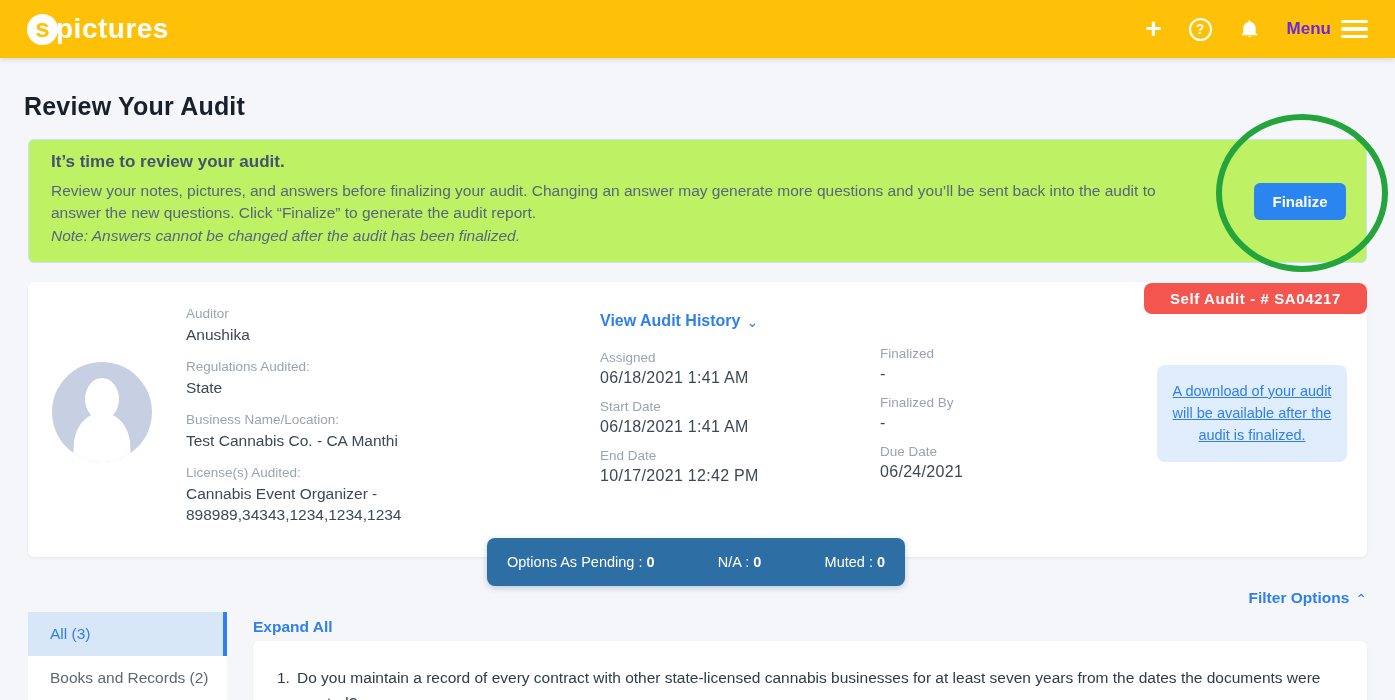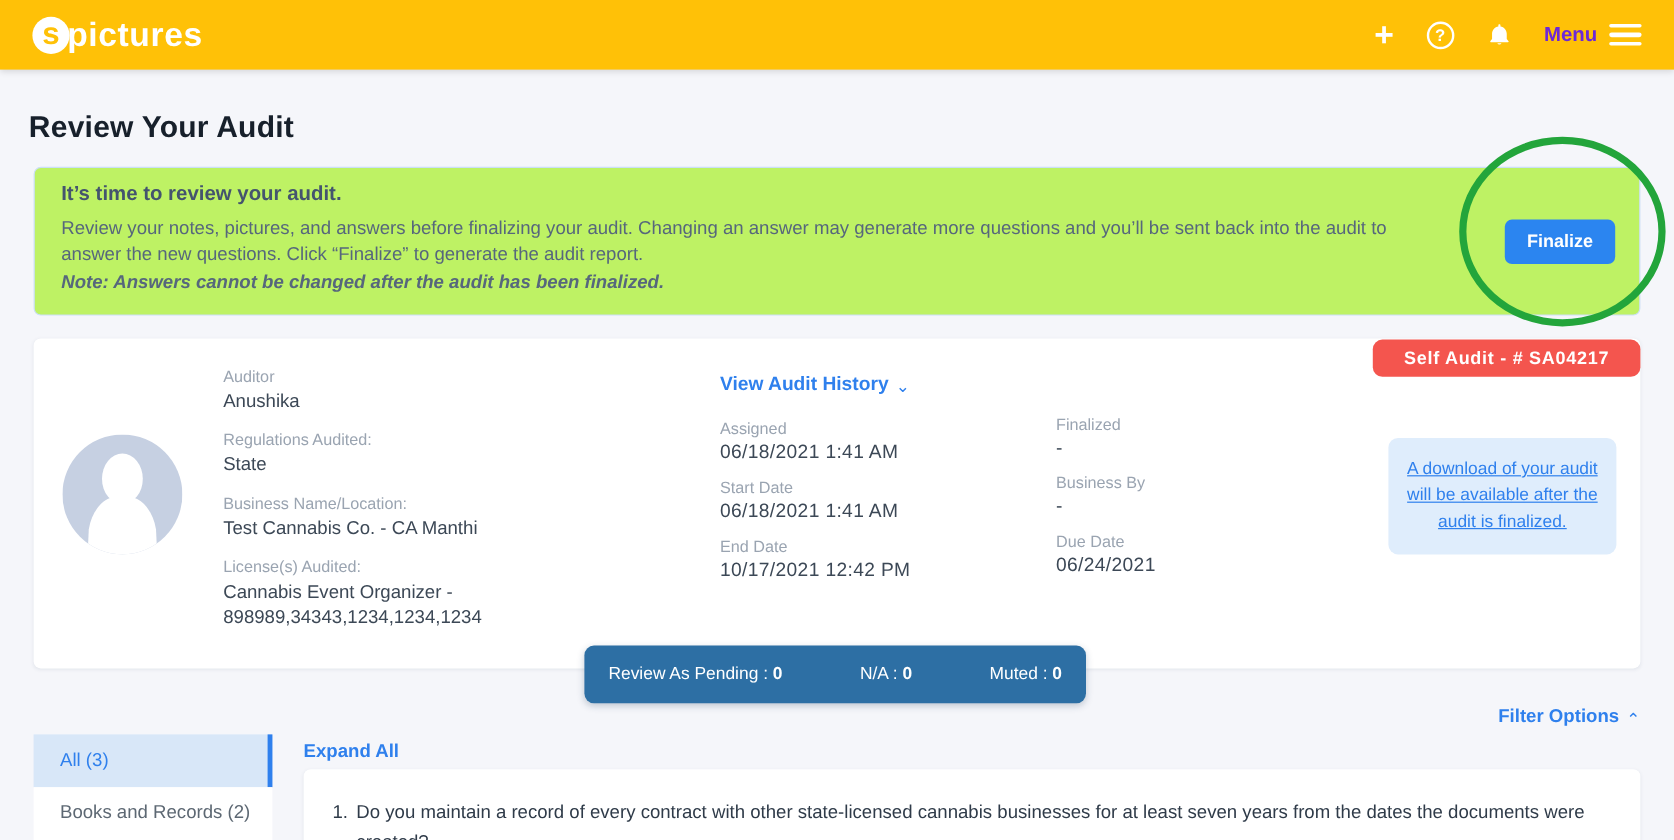--- a/index.html
+++ b/index.html
@@ -50,21 +50,21 @@
   }
 
   
   .banner {
     position:absolute; left:28px; top:139px; width:1339px; height:124px;
     background:#bef264; border:1px solid #cbdff6; border-radius:6px;
     padding:12px 210px 0 22px;
   }
   .banner-heading { font-size:17px; font-weight:bold; color:#44546e; }
   .banner-body { margin-top:8px; font-size:15.5px; color:#56677c; line-height:1.42; max-width:1135px; }
-  .banner-note { font-size:15.5px; font-style:italic; color:#56677c; line-height:1.42; margin-top:1px;font-weight:bold; }
+  .banner-note { font-size:15.5px; font-style:italic; color:#56677c; line-height:1.42; margin-top:1px; }
   .finalize-btn {
     position:absolute; right:20px; top:43px; width:92px; height:37px;
     background:#2b85f0; color:#fff; font-weight:bold; font-size:15px;
     border:none; border-radius:6px; cursor:pointer; font-family:inherit;
   }
 
   
   .annotation-circle {
     position:absolute; left:1216px; top:114px; width:172px; height:158px;
     border:6px solid #23a53b; border-radius:50%; z-index:9; pointer-events:none;
@@ -236,35 +236,35 @@
       <div class="date-value">10/17/2021 12:42 PM</div>
     </div>
   </div>
 
   <div class="dates-col2">
     <div class="date-field">
       <div class="date-label">Finalized</div>
       <div class="date-value">-</div>
     </div>
     <div class="date-field">
-      <div class="date-label">Business By</div>
+      <div class="date-label">Finalized By</div>
       <div class="date-value">-</div>
     </div>
     <div class="date-field">
       <div class="date-label">Due Date</div>
       <div class="date-value">06/24/2021</div>
     </div>
   </div>
 
   <div class="download-note">A download of your audit will be available after the audit is finalized.</div>
 </div>
 
 <div class="stats-bar">
   <span class="stat-item">
-    <span>Review As Pending :</span><span class="stat-value">0</span>
+    <span>Options As Pending :</span><span class="stat-value">0</span>
   </span>
   <span class="stat-item">
     <span>N/A :</span><span class="stat-value">0</span>
   </span>
   <span class="stat-item">
     <span>Muted :</span><span class="stat-value">0</span>
   </span>
 </div>
 
 <span class="filter-options">

